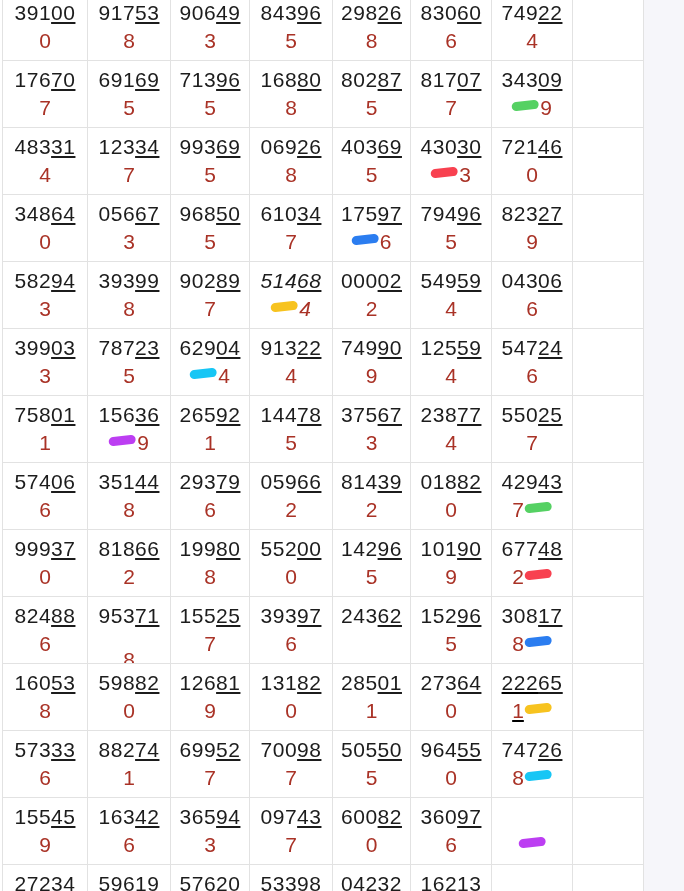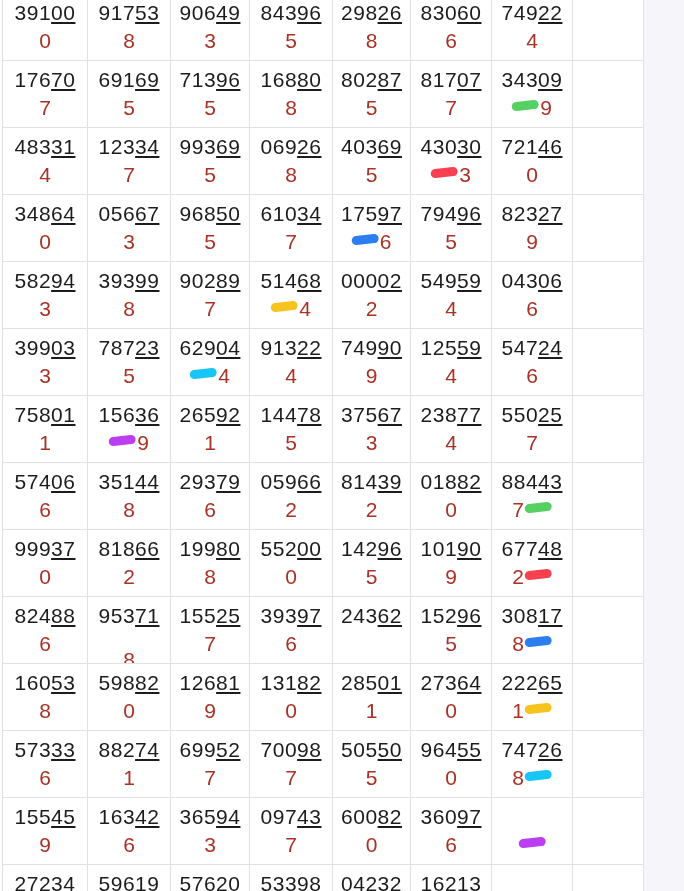--- a/index.html
+++ b/index.html
@@ -269,21 +269,21 @@
           <div class="num-bottom">
             <span>8</span>
           </div>
         </div>
         <div class="cell" style="width: 79px;">
           <div class="num-top"><span>902</span><span class="u">89</span></div>
           <div class="num-bottom">
             <span>7</span>
           </div>
         </div>
-        <div class="cell" style="width: 83px;">
+        <div class="cell" style="width: 83px; font-style: italic;">
           <div class="num-top"><span>514</span><span class="u">68</span></div>
           <div class="num-bottom">
             <span class="mark left" style="background: rgb(247, 195, 31);"></span>
             <span>4</span>
           </div>
         </div>
         <div class="cell" style="width: 78px;">
           <div class="num-top"><span>000</span><span class="u">02</span></div>
           <div class="num-bottom">
             <span>2</span>
@@ -426,21 +426,21 @@
             <span>2</span>
           </div>
         </div>
         <div class="cell" style="width: 81px;">
           <div class="num-top"><span>018</span><span class="u">82</span></div>
           <div class="num-bottom">
             <span>0</span>
           </div>
         </div>
         <div class="cell" style="width: 81px;">
-          <div class="num-top"><span>884</span><span class="u">43</span></div>
+          <div class="num-top"><span>429</span><span class="u">43</span></div>
           <div class="num-bottom">
             <span>7</span>
             <span class="mark right" style="background: rgb(85, 209, 99);"></span>
           </div>
         </div>
         <div class="cell" style="width: 71px;"></div>
       </div>
       <div class="row">
         <div class="cell" style="width: 85px;">
           <div class="num-top"><span>999</span><span class="u">37</span></div>
@@ -563,21 +563,21 @@
           <div class="num-bottom">
             <span>1</span>
           </div>
         </div>
         <div class="cell" style="width: 81px;">
           <div class="num-top"><span>273</span><span class="u">64</span></div>
           <div class="num-bottom">
             <span>0</span>
           </div>
         </div>
-        <div class="cell" style="width: 81px;">
+        <div class="cell" style="width: 81px; text-decoration: underline;">
           <div class="num-top"><span>222</span><span class="u">65</span></div>
           <div class="num-bottom">
             <span>1</span>
             <span class="mark right" style="background: rgb(247, 195, 31);"></span>
           </div>
         </div>
         <div class="cell" style="width: 71px;"></div>
       </div>
       <div class="row">
         <div class="cell" style="width: 85px;">

